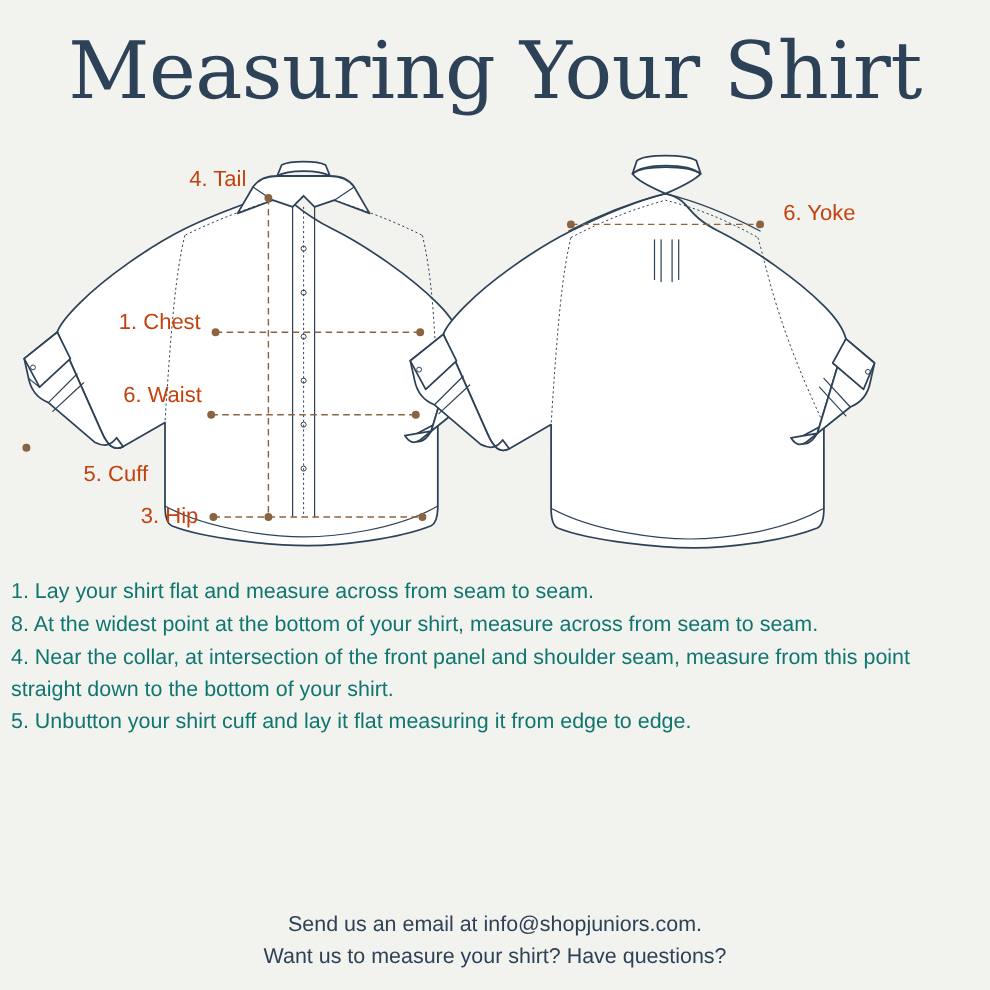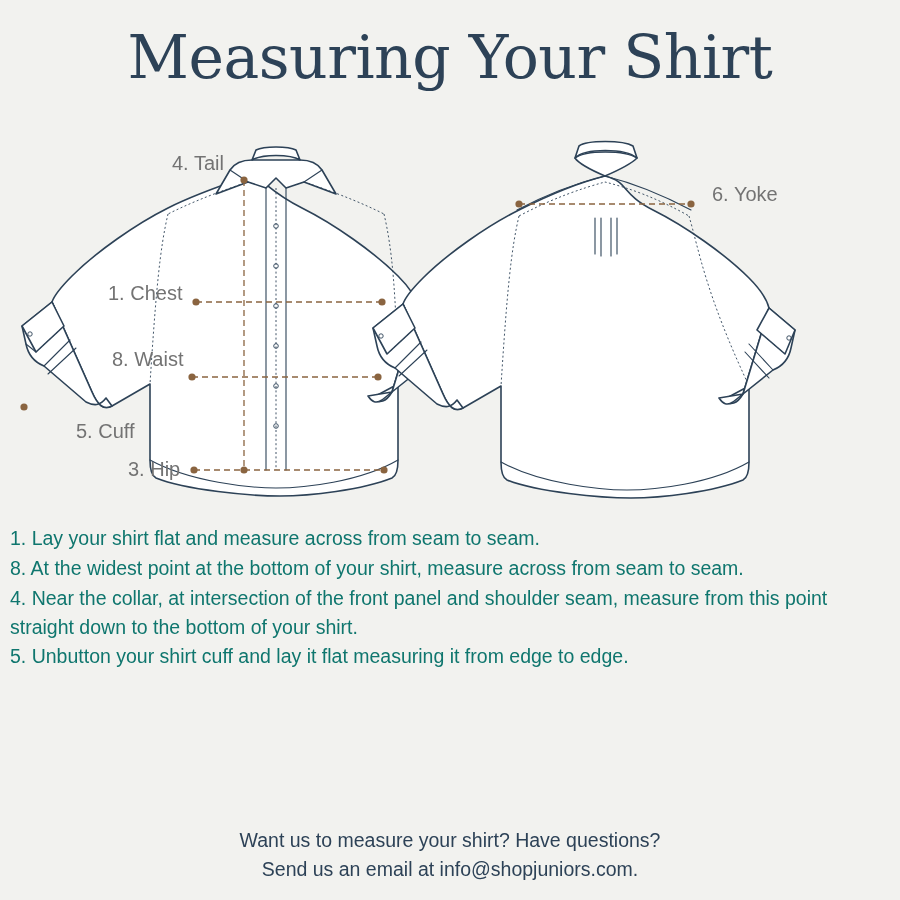--- a/index.html
+++ b/index.html
@@ -23,21 +23,21 @@
 
   
   .title {
     position: absolute;
     top: 22px;
     left: 0;
     width: 900px;
     text-align: center;
     font-family: "DejaVu Serif", serif;
     font-weight: 400;
-    font-size: 60px;
+    font-size: 72px;
     letter-spacing: -0.5px;
     color: #2d4257;
     white-space: nowrap;
   }
 
   
   .diagram {
     position: absolute;
     top: 130px;
     left: 0;
@@ -45,21 +45,21 @@
     height: 390px;
   }
   .diagram svg {
     display: block;
   }
 
   .callout {
     position: absolute;
     font-family: "Liberation Sans", sans-serif;
     font-size: 20px;
-    color: #737373;
+    color: #c2410c;
     white-space: nowrap;
   }
   .c-tail  { left: 172px;  top: 22px; }
   .c-chest { left: 108px;  top: 152px; }
   .c-waist { left: 112px;  top: 218px; }
   .c-cuff  { left:  76px;  top: 290px; text-align: right; }
   .c-hip   { left: 128px;  top: 328px; }
   .c-yoke  { left: 712px;  top: 53px; }
 
   
@@ -248,31 +248,31 @@
 
       <g>
         <line class="mline" x1="519" y1="74" x2="691" y2="74"></line>
         <circle class="mdot" cx="519" cy="74" r="3.6"></circle>
         <circle class="mdot" cx="691" cy="74" r="3.6"></circle>
       </g>
     </svg>
 
     <span class="callout c-tail">4. Tail</span>
     <span class="callout c-chest">1. Chest</span>
-    <span class="callout c-waist">8. Waist</span>
+    <span class="callout c-waist">6. Waist</span>
     <span class="callout c-cuff">5. Cuff</span>
     <span class="callout c-hip">3. Hip</span>
     <span class="callout c-yoke">6. Yoke</span>
   </div>
 
   <div class="instructions">
     <p>1. Lay your shirt flat and measure across from seam to seam.</p>
     <p>8. At the widest point at the bottom of your shirt, measure across from seam to seam.</p>
     <p>4. Near the collar, at intersection of the front panel and shoulder seam, measure from this point straight down to the bottom of your shirt.</p>
     <p>5. Unbutton your shirt cuff and lay it flat measuring it from edge to edge.</p>
   </div>
 
   <div class="footer">
+    <div>Send us an email at info@shopjuniors.com.</div>
     <div>Want us to measure your shirt? Have questions?</div>
-    <div>Send us an email at info@shopjuniors.com.</div>
   </div>
 
 </div>
 
 </body></html>

